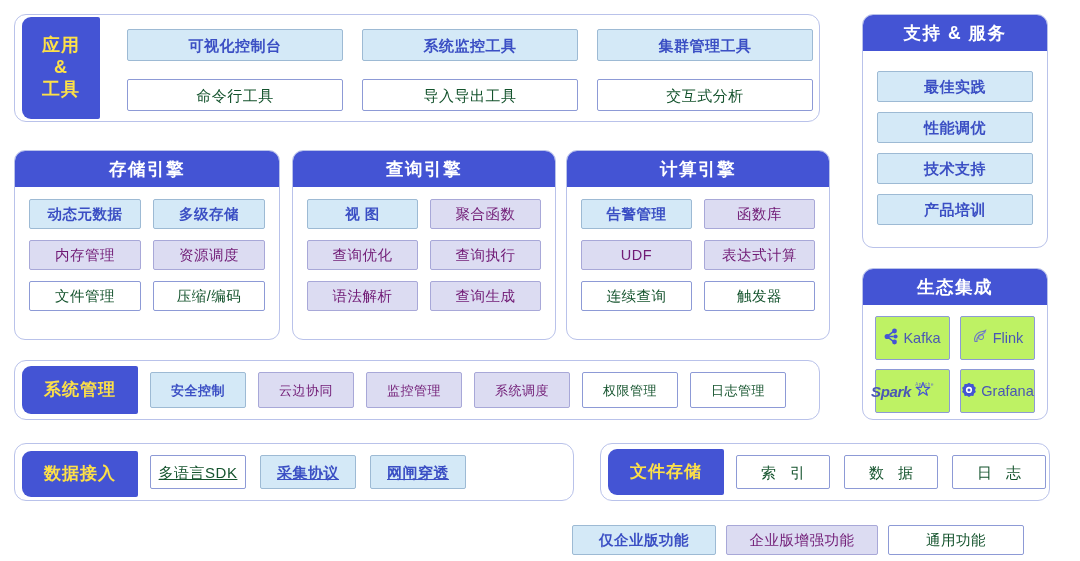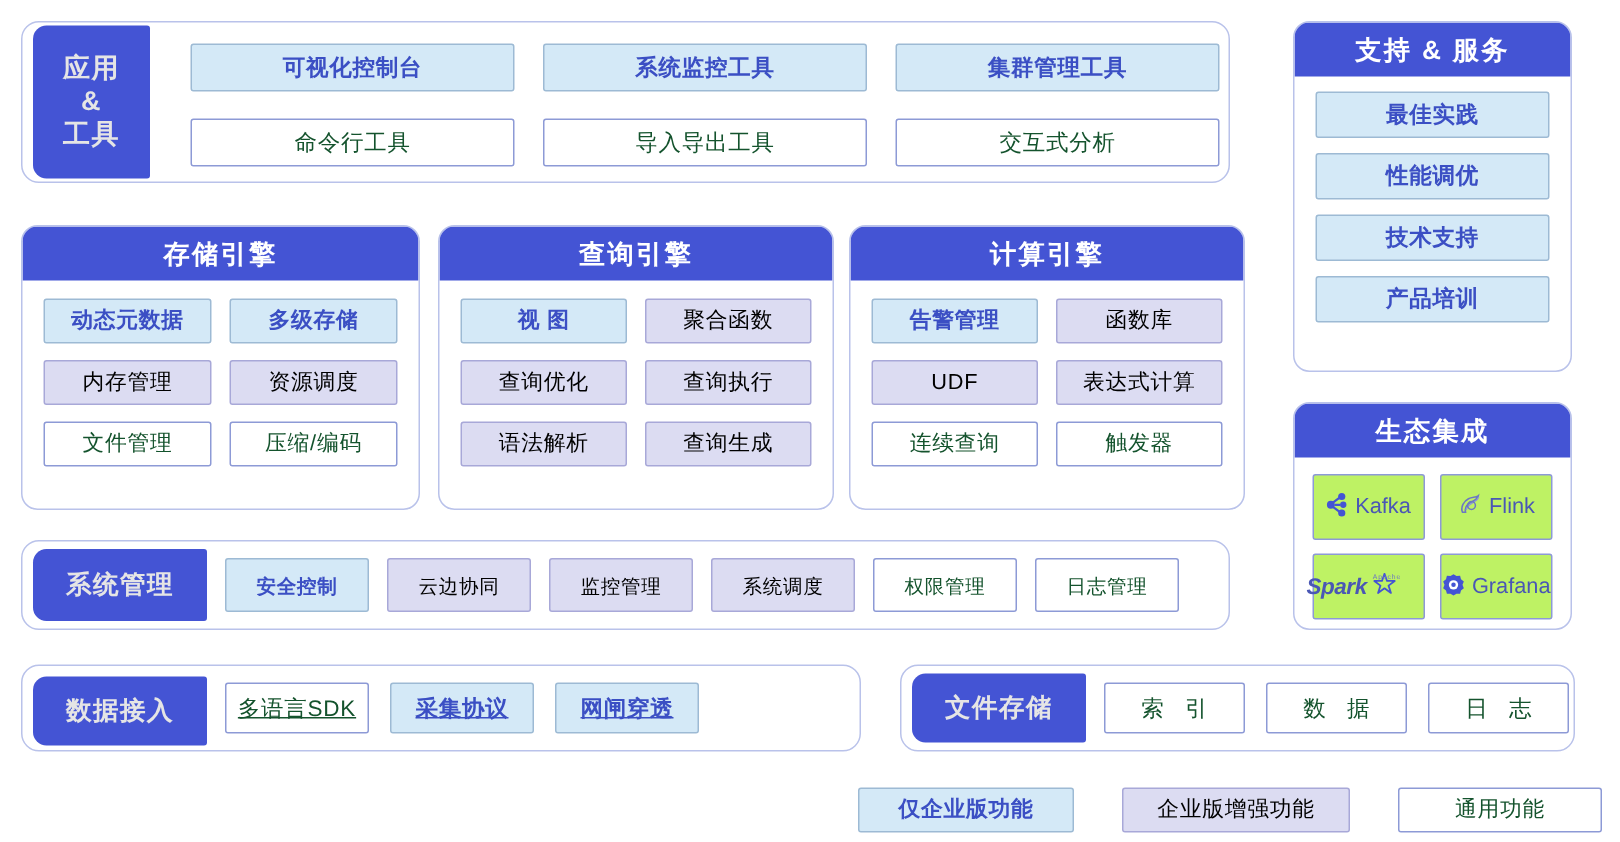--- a/index.html
+++ b/index.html
@@ -24,21 +24,21 @@
   }
   .chip.ent{                 
     background:#d4e9f7;
     border:1px solid #9dbad4;
     color:#3b4fc4;
     font-weight:bold;
   }
   .chip.enh{                 
     background:#dcdcf2;
     border:1px solid #a8a8d8;
-    color:#000000;
+    color:#701a75;
     font-weight:normal;
   }
   .chip.gen{                 
     background:#ffffff;
     border:1px solid #8d9ad6;
     color:#14532d;
     font-weight:normal;
   }
 
   
@@ -48,21 +48,21 @@
     background:#ffffff;
     border:1.4px solid #b9c2ea;
     border-radius:12px;
   }
 
   
   .rowlabel{
     position:absolute;
     box-sizing:border-box;
     background:#4454d4;
-    color:#e5e5e5;
+    color:#fde047;
     font-weight:bold;
     font-size:17px;
     letter-spacing:1px;
     display:flex;flex-direction:column;
     align-items:center;justify-content:center;
     border-radius:9px;
     line-height:1.22;
   }
 
   
@@ -121,39 +121,39 @@
 
   
   #file-band{left:600px;top:443px;width:450px;height:58px;}
   #file-label{left:608px;top:449px;width:116px;height:46px;border-radius:9px 2px 2px 9px;
               flex-direction:row;font-size:17px;}
   .file-chips{position:absolute;left:736px;top:455px;height:34px;display:flex;gap:14px;}
   .file-chips .chip{width:94px;height:34px;font-size:15px;letter-spacing:5px;text-indent:5px;}
 
   
   #support-card{left:862px;top:14px;width:186px;height:234px;}
-  #support-card .card-body{flex-direction:column;flex-wrap:nowrap;gap:10px;padding:10px 14px;}
+  #support-card .card-body{flex-direction:column;flex-wrap:nowrap;gap:10px;padding:20px 14px;}
   #support-card .chip{width:100%;height:31px;font-size:15px;}
 
   #eco-card{left:862px;top:268px;width:186px;height:152px;}
   #eco-card .card-body{padding:11px 12px;gap:9px 9px;}
   .logo-chip{
     box-sizing:border-box;
     width:calc(50% - 5px);height:44px;
     background:#bef264;border:1px solid #8d9ad6;border-radius:2px;
     display:flex;align-items:center;justify-content:center;gap:4px;
     color:#4a57b5;font-size:14px;
   }
   .logo-chip svg{flex:0 0 auto;}
   .logo-txt{font-size:14.5px;color:#4a57b5;}
   .spark-txt{font-style:italic;font-weight:bold;font-size:15px;color:#4a57b5;letter-spacing:-0.3px;}
   .spark-sup{font-size:4.5px;letter-spacing:0.6px;position:relative;top:-7px;left:-20px;color:#6c78c2;}
 
   
-  .legend{position:absolute;left:572px;top:525px;display:flex;gap:32px;}
+  .legend{position:absolute;left:572px;top:525px;display:flex;gap:10px;}
   .legend .chip{height:30px;font-size:14.5px;}
   .legend .chip.ent{width:144px;}
   .legend .chip.enh{width:152px;}
   .legend .chip.gen{width:136px;}
 </style>
 </head>
 <body>
 
 <div class="canvas">
 

